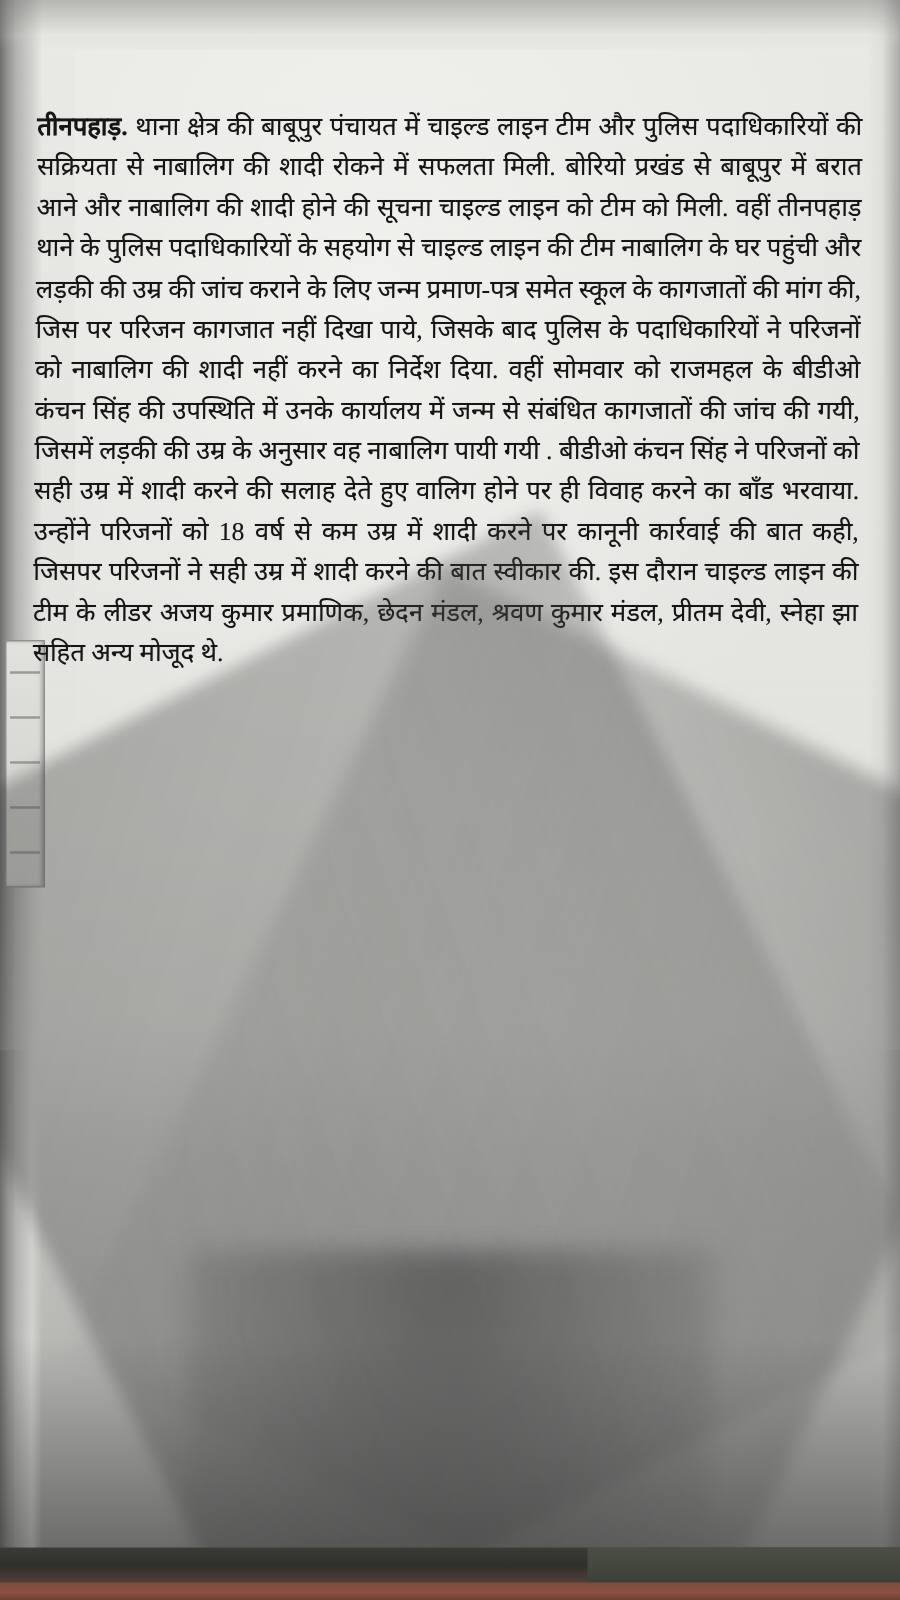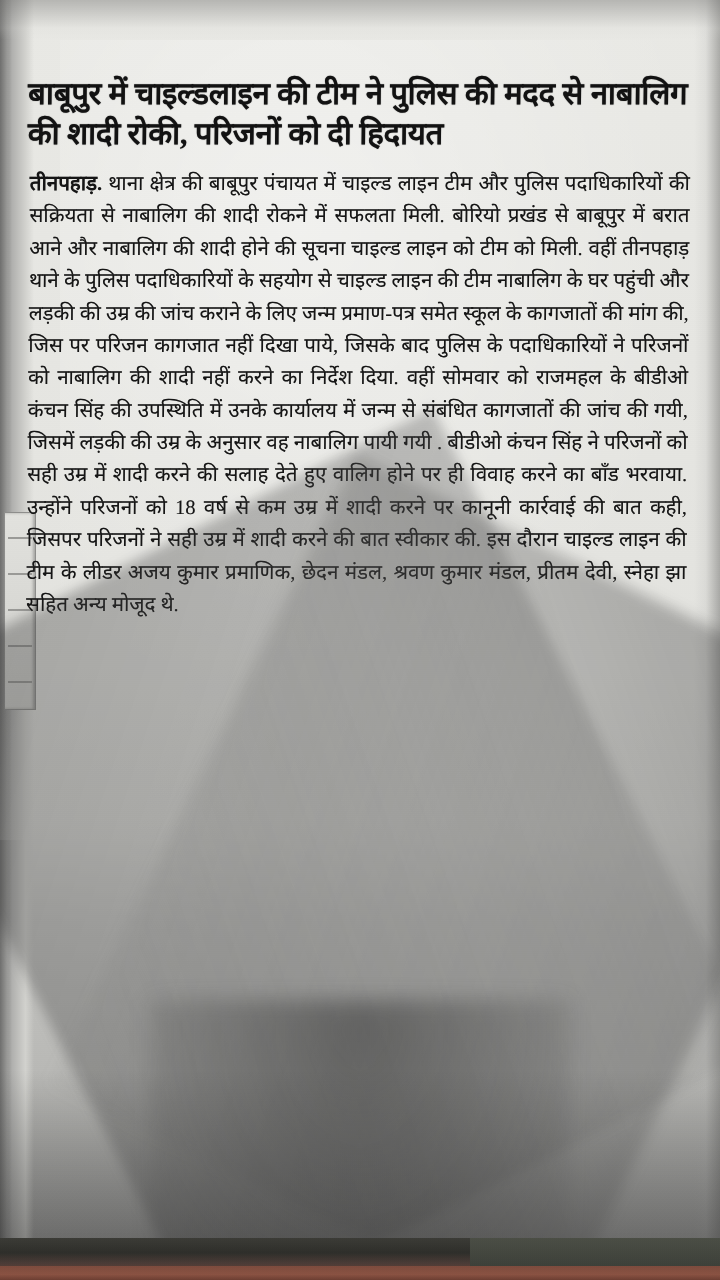--- a/index.html
+++ b/index.html
@@ -192,21 +192,20 @@
 
   <div class="side-photo">
     <div class="bar" style="top:24px"></div>
     <div class="bar" style="top:60px"></div>
     <div class="bar" style="top:96px"></div>
     <div class="bar" style="top:132px"></div>
     <div class="bar" style="top:168px"></div>
   </div>
 
   <article class="article">
-    <h1 class="headline">बाबूपुर में चाइल्डलाइन की टीम ने पुलिस की मदद से नाबालिग की शादी रोकी, परिजनों को दी हिदायत</h1>
 
     <p class="body-text">
       <span class="dateline">तीनपहाड़.</span>
       <span>थाना क्षेत्र की बाबूपुर पंचायत में चाइल्ड लाइन टीम और पुलिस पदाधिकारियों की सक्रियता से नाबालिग की शादी रोकने में सफलता मिली. बोरियो प्रखंड से बाबूपुर में बरात आने और नाबालिग की शादी होने की सूचना चाइल्ड लाइन को टीम को मिली. वहीं तीनपहाड़ थाने के पुलिस पदाधिकारियों के सहयोग से चाइल्ड लाइन की टीम नाबालिग के घर पहुंची और लड़की की उम्र की जांच कराने के लिए जन्म प्रमाण-पत्र समेत स्कूल के कागजातों की मांग की, जिस पर परिजन कागजात नहीं दिखा पाये, जिसके बाद पुलिस के पदाधिकारियों ने परिजनों को नाबालिग की शादी नहीं करने का निर्देश दिया. वहीं सोमवार को राजमहल के बीडीओ कंचन सिंह की उपस्थिति में उनके कार्यालय में जन्म से संबंधित कागजातों की जांच की गयी, जिसमें लड़की की उम्र के अनुसार वह नाबालिग पायी गयी . बीडीओ कंचन सिंह ने परिजनों को सही उम्र में शादी करने की सलाह देते हुए वालिग होने पर ही विवाह करने का बॉंड भरवाया. उन्होंने परिजनों को 18 वर्ष से कम उम्र में शादी करने पर कानूनी कार्रवाई की बात कही, जिसपर परिजनों ने सही उम्र में शादी करने की बात स्वीकार की. इस दौरान चाइल्ड लाइन की टीम के लीडर अजय कुमार प्रमाणिक, छेदन मंडल, श्रवण कुमार मंडल, प्रीतम देवी, स्नेहा झा सहित अन्य मोजूद थे.</span>
     </p>
   </article>
 
   <div class="ink-fade"></div>
   <div class="shade-wedge-a"></div>
   <div class="shade-wedge-b"></div>

